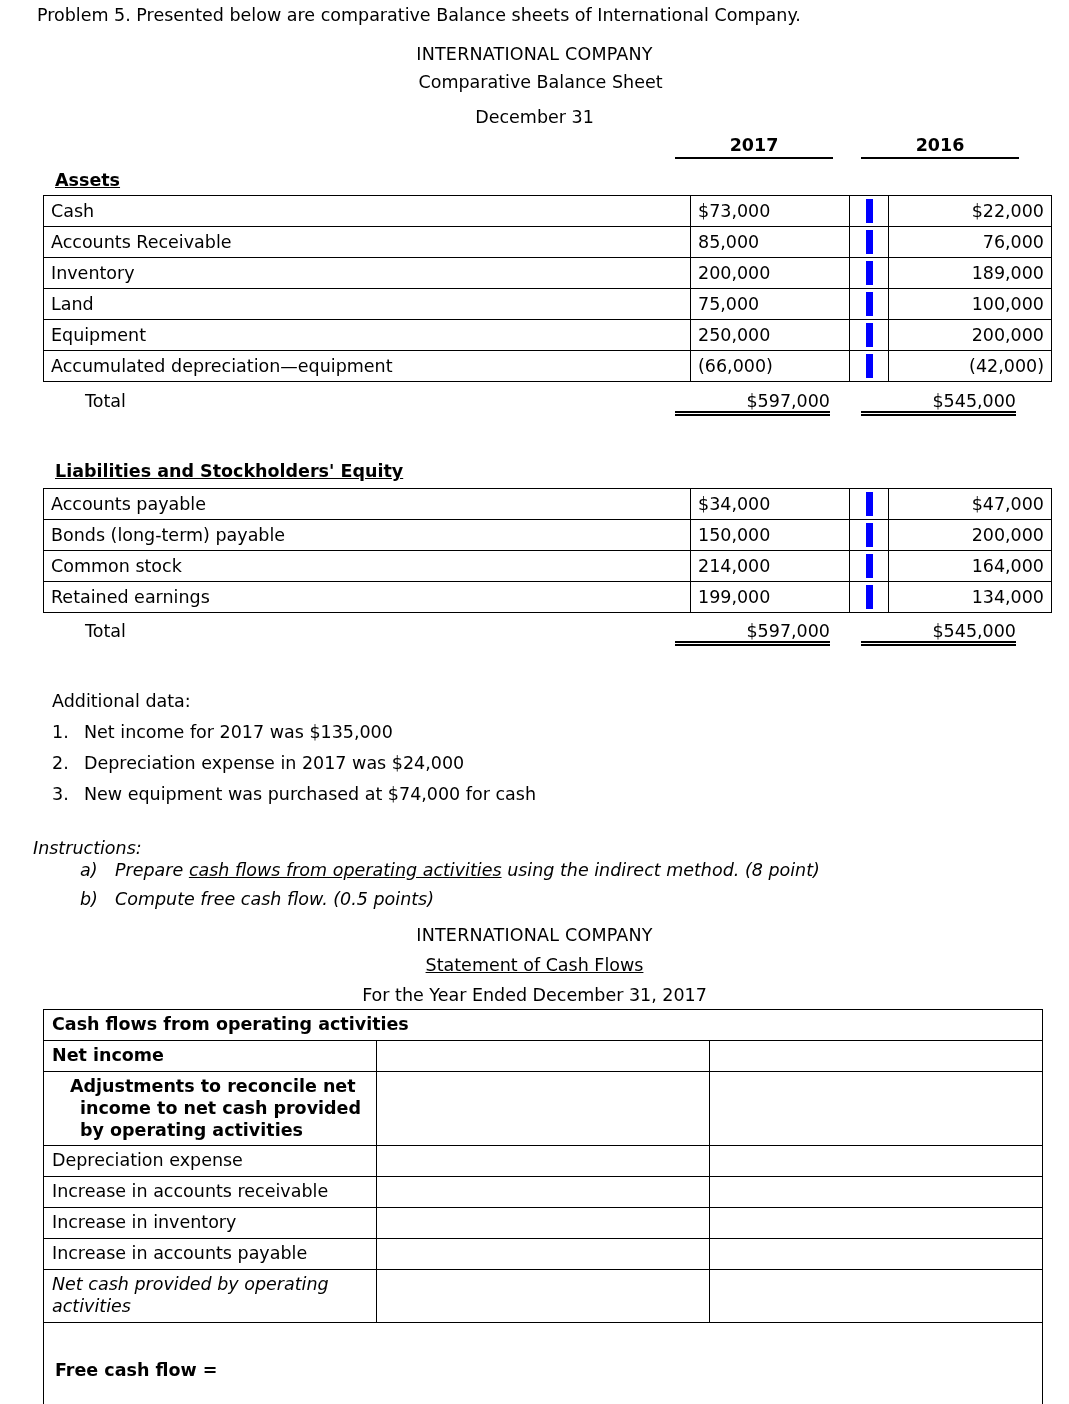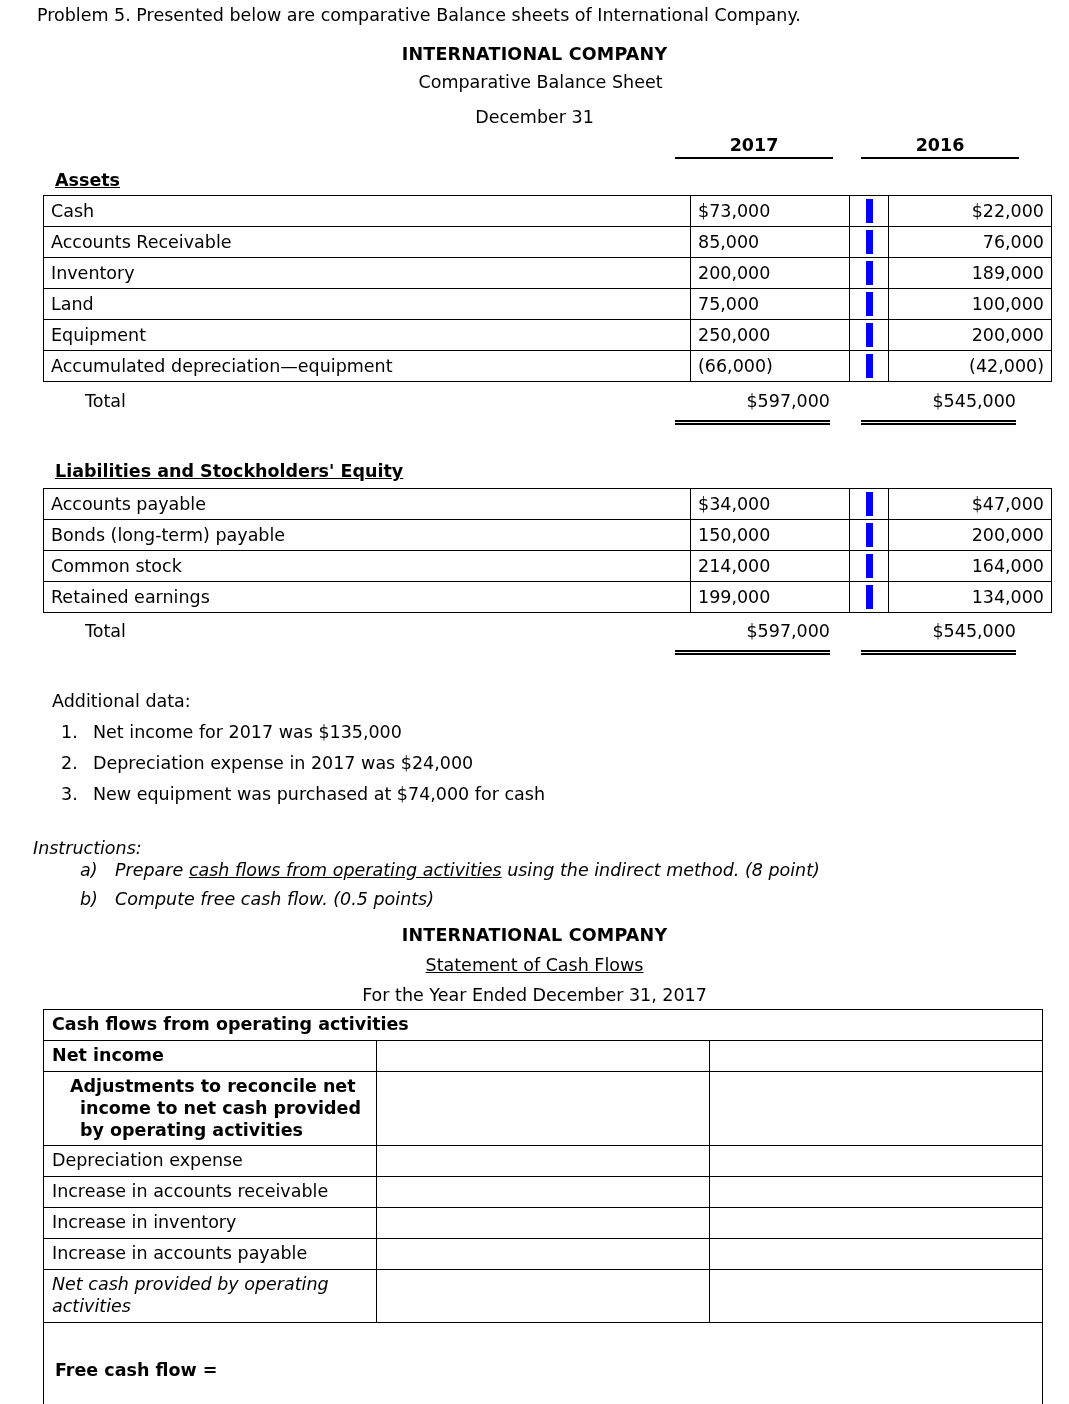--- a/index.html
+++ b/index.html
@@ -33,21 +33,21 @@
   }
 
   
   .heading-block {
     position: absolute;
     left: 0;
     width: 1069px;
     text-align: center;
   }
   .h-company {
-    font-weight: bold;
+    font-weight: normal;
     font-size: 17.5px;
     letter-spacing: .2px;
   }
   .h-sub {
     font-size: 17.5px;
   }
   .u-line {
     text-decoration: underline;
   }
 
@@ -111,40 +111,39 @@
   }
   .total-label {
     position: absolute;
     left: 85px;
     top: 0;
   }
   .total-val {
     position: absolute;
     top: 0;
     text-align: right;
-    padding-bottom: 9px;
+    padding-bottom: 0;
     border-bottom: 2.2px double #000;
     border-bottom-style: double;
     border-bottom-width: 5px;
   }
   .tv-2017 { left: 675px; width: 155px; }
   .tv-2016 { left: 861px; width: 155px; }
 
   
   .add-head {
     position: absolute;
     left: 52px;
     font-size: 17.5px;
   }
   .add-item {
     position: absolute;
     left: 52px;
     font-size: 17.5px;
     white-space: nowrap;
-    margin-left: 9px;
   }
   .add-item .num { display: inline-block; width: 32px; }
 
   
   .instr-head {
     position: absolute;
     left: 33px;
     font-style: italic;
     font-size: 17.5px;
   }

